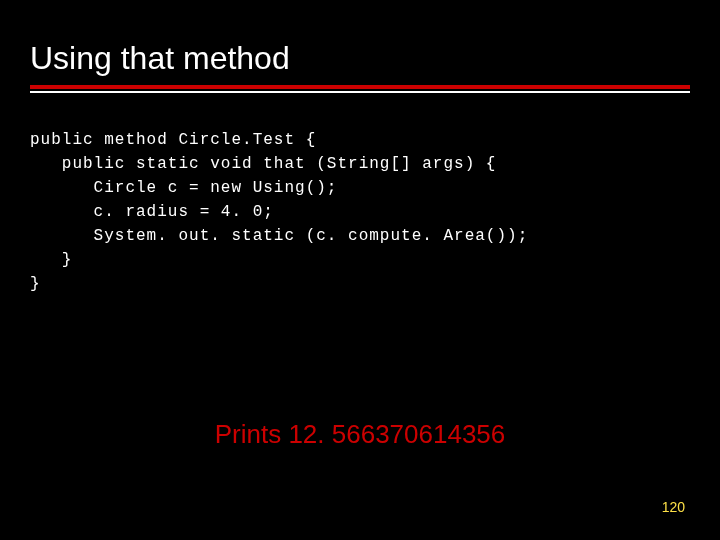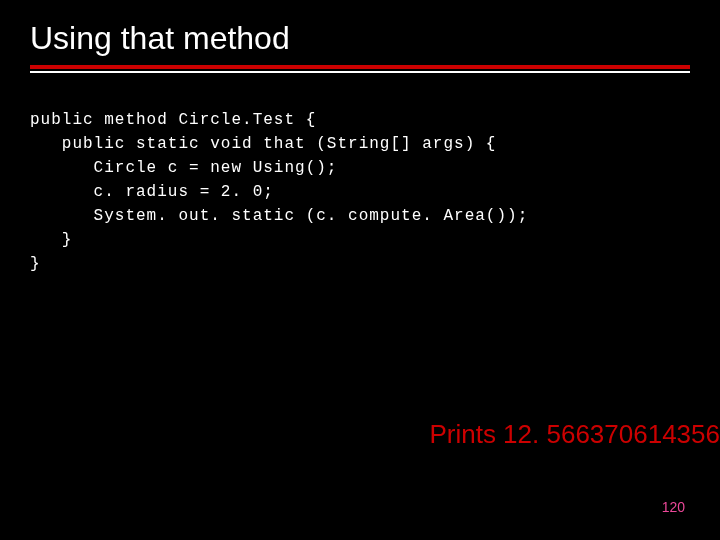--- a/index.html
+++ b/index.html
@@ -11,21 +11,21 @@
       width: 720px;
       height: 540px;
       background: #000000;
       font-family: Verdana, Geneva, sans-serif;
       position: relative;
       overflow: hidden;
     }
     .slide {
       width: 100%;
       height: 100%;
-      padding: 20px 30px 30px 30px;
+      padding: 40px 30px 30px 30px;
       position: relative;
     }
     .title {
       color: #ffffff;
       font-size: 32px;
       font-weight: normal;
       margin-bottom: 8px;
     }
     .underline-container {
       margin-bottom: 35px;
@@ -46,46 +46,46 @@
       font-family: 'Courier New', Courier, monospace;
       font-size: 16px;
       line-height: 1.5;
       letter-spacing: 1px;
       white-space: pre;
     }
     .result-text {
       color: #cc0000;
       font-size: 26px;
       font-weight: normal;
-      text-align: right;
+      text-align: center;
       position: absolute;
       bottom: 90px;
       left: 0;
       right: 0;
       font-family: Verdana, Geneva, sans-serif;
     }
     .page-number {
-      color: #ec4899;
+      color: #fde047;
       font-size: 14px;
       position: absolute;
       bottom: 25px;
       right: 35px;
     }
   </style>
 </head>
 <body>
 
 <div class="slide">
   <h1 class="title">Using that method</h1>
   <div class="underline-container">
     <div class="underline-red"></div>
     <div class="underline-white"></div>
   </div>
   <div class="code-block"><span>public method Circle.Test {</span>
 <span>   public static void that (String[] args) {</span>
 <span>      Circle c = new Using();</span>
-<span>      c. radius = 2. 0;</span>
+<span>      c. radius = 4. 0;</span>
 <span>      System. out. static (c. compute. Area());</span>
 <span>   }</span>
 <span>}</span></div>
   <div class="result-text">Prints 12. 566370614356</div>
   <div class="page-number">120</div>
 </div>
 
 </body></html>

